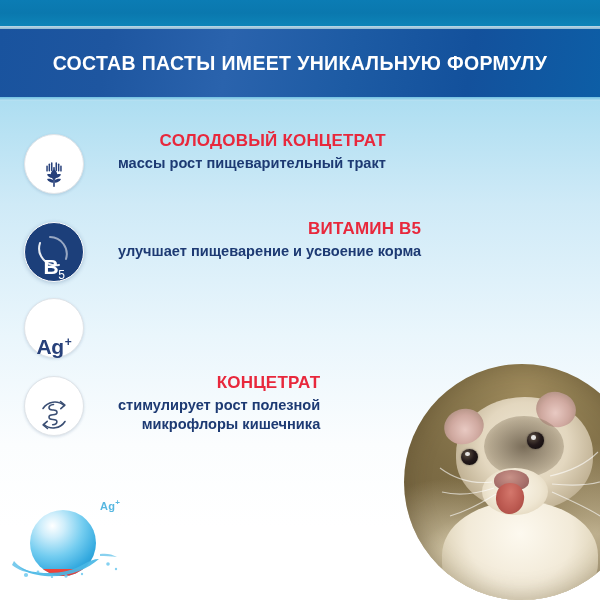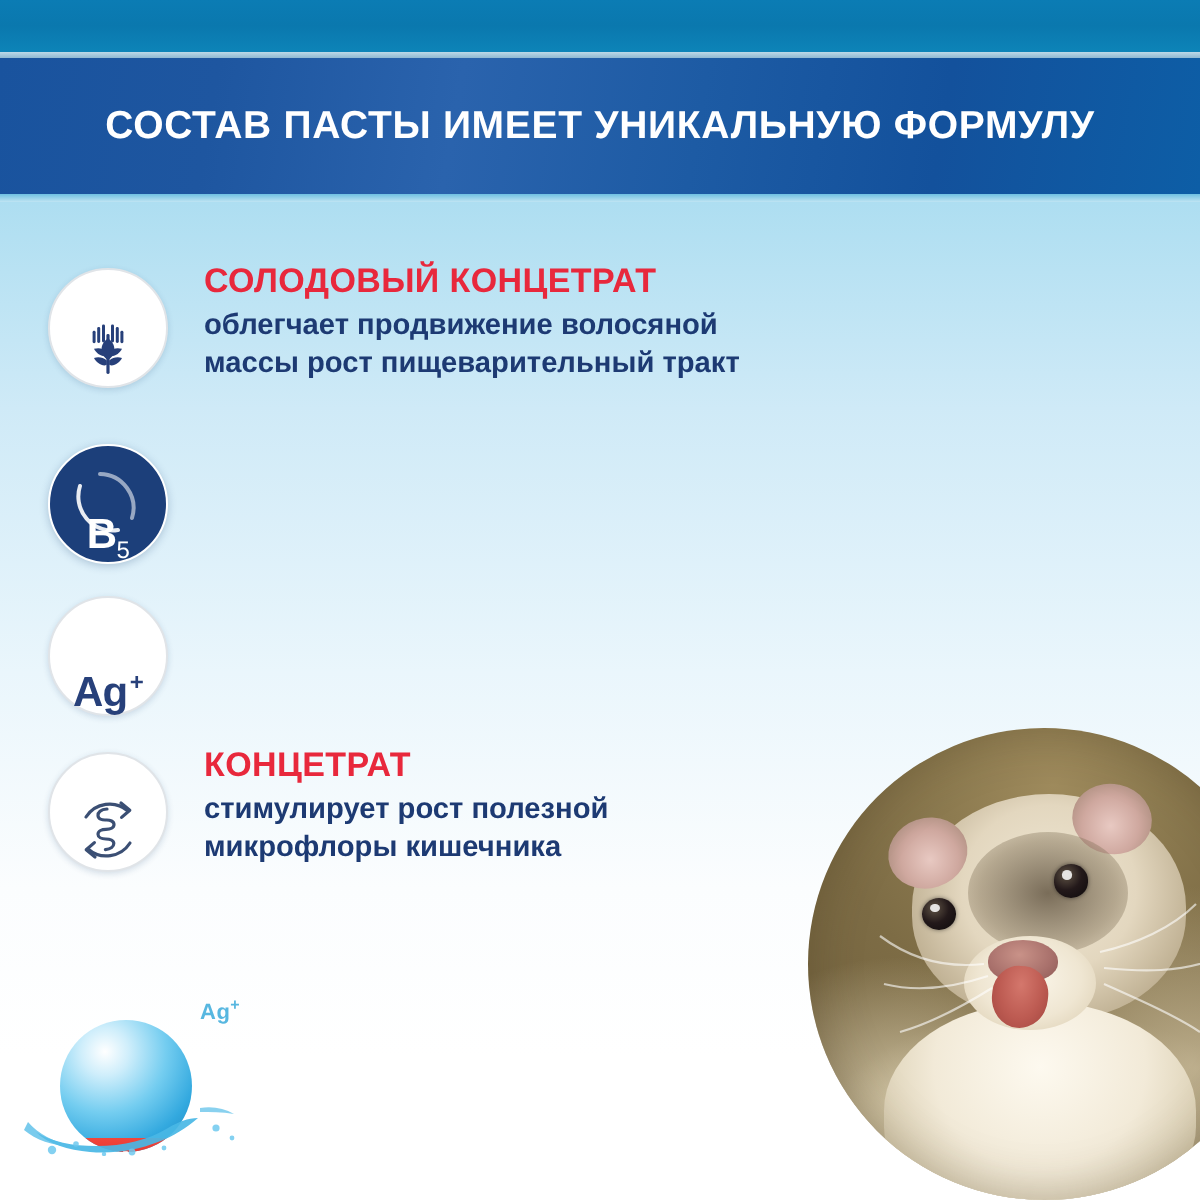--- a/index.html
+++ b/index.html
@@ -57,21 +57,21 @@
   .badge.solid{background:#1c3f7a;border:1.5px solid #ffffff;
     box-shadow:0 1px 4px rgba(20,60,110,.25);}
   .badge-text{
     color:#27407a;font-size:21px;font-weight:bold;letter-spacing:-.3px;
     line-height:1;position:relative;
   }
   .badge-text sup{font-size:12px;font-weight:bold;vertical-align:super;margin-left:1px;}
   .badge-text sub{font-size:12px;font-weight:normal;vertical-align:sub;}
   .badge.solid .badge-text{color:#ffffff;}
 
-  .ftext{margin-left:18px;padding-top:1px;}
+  .ftext{margin-left:34px;padding-top:1px;text-align:right;}
   .fhead{
     color:#e8283c;font-size:17px;font-weight:bold;letter-spacing:.2px;
     line-height:1.15;margin:0 0 3px 0;
   }
   .fbody{
     color:#1d3a73;font-size:14.6px;font-weight:bold;line-height:1.3;margin:0;
   }
 
   
   .photo{
@@ -191,32 +191,35 @@
             <path d="M17 10.2c2.2 1.4 3.2 3.3 3.2 5.4 0 2.1-1 4-3.2 5.4-2.2-1.4-3.2-3.3-3.2-5.4 0-2.1 1-4 3.2-5.4z"></path>
             <path d="M16.4 16.6c-1.8-1.5-4.2-1.9-6.4-1.2 1 2.1 3 3.5 5.3 3.7l1.1-.3z"></path>
             <path d="M17.6 16.6c1.8-1.5 4.2-1.9 6.4-1.2-1 2.1-3 3.5-5.3 3.7l-1.1-.3z"></path>
             <path d="M16.4 21.2c-1.8-1.5-4.2-1.9-6.4-1.2 1 2.1 3 3.5 5.3 3.7l1.1-.3z"></path>
             <path d="M17.6 21.2c1.8-1.5 4.2-1.9 6.4-1.2-1 2.1-3 3.5-5.3 3.7l-1.1-.3z"></path>
           </g>
         </svg>
       </div>
       <div class="ftext">
         <p class="fhead">СОЛОДОВЫЙ КОНЦЕТРАТ</p>
-        <p class="fbody">облегчает продвижение волосяной</p>
         <p class="fbody">массы рост пищеварительный тракт</p>
       </div>
     </div>
 
     <div class="feature f2">
       <div class="badge solid">
         <svg width="58" height="58" viewBox="0 0 58 58" style="position:absolute" aria-hidden="true">
           <path d="M15 20a17 17 0 0 0 19 22" stroke="#ffffff" stroke-width="2" fill="none" stroke-linecap="round" opacity=".9"></path>
           <path d="M41 36a17 17 0 0 0-16-22" stroke="#ffffff" stroke-width="2" fill="none" stroke-linecap="round" opacity=".55"></path>
         </svg>
         <span class="badge-text"><span>B</span><sub>5</sub></span>
+      </div>
+      <div class="ftext">
+        <p class="fhead">ВИТАМИН В5</p>
+        <p class="fbody">улучшает пищеварение и усвоение корма</p>
       </div>
     </div>
 
     <div class="feature f3">
       <div class="badge">
         <span class="badge-text"><span>Ag</span><sup>+</sup></span>
       </div>
       <div class="ftext">
       </div>
     </div>

